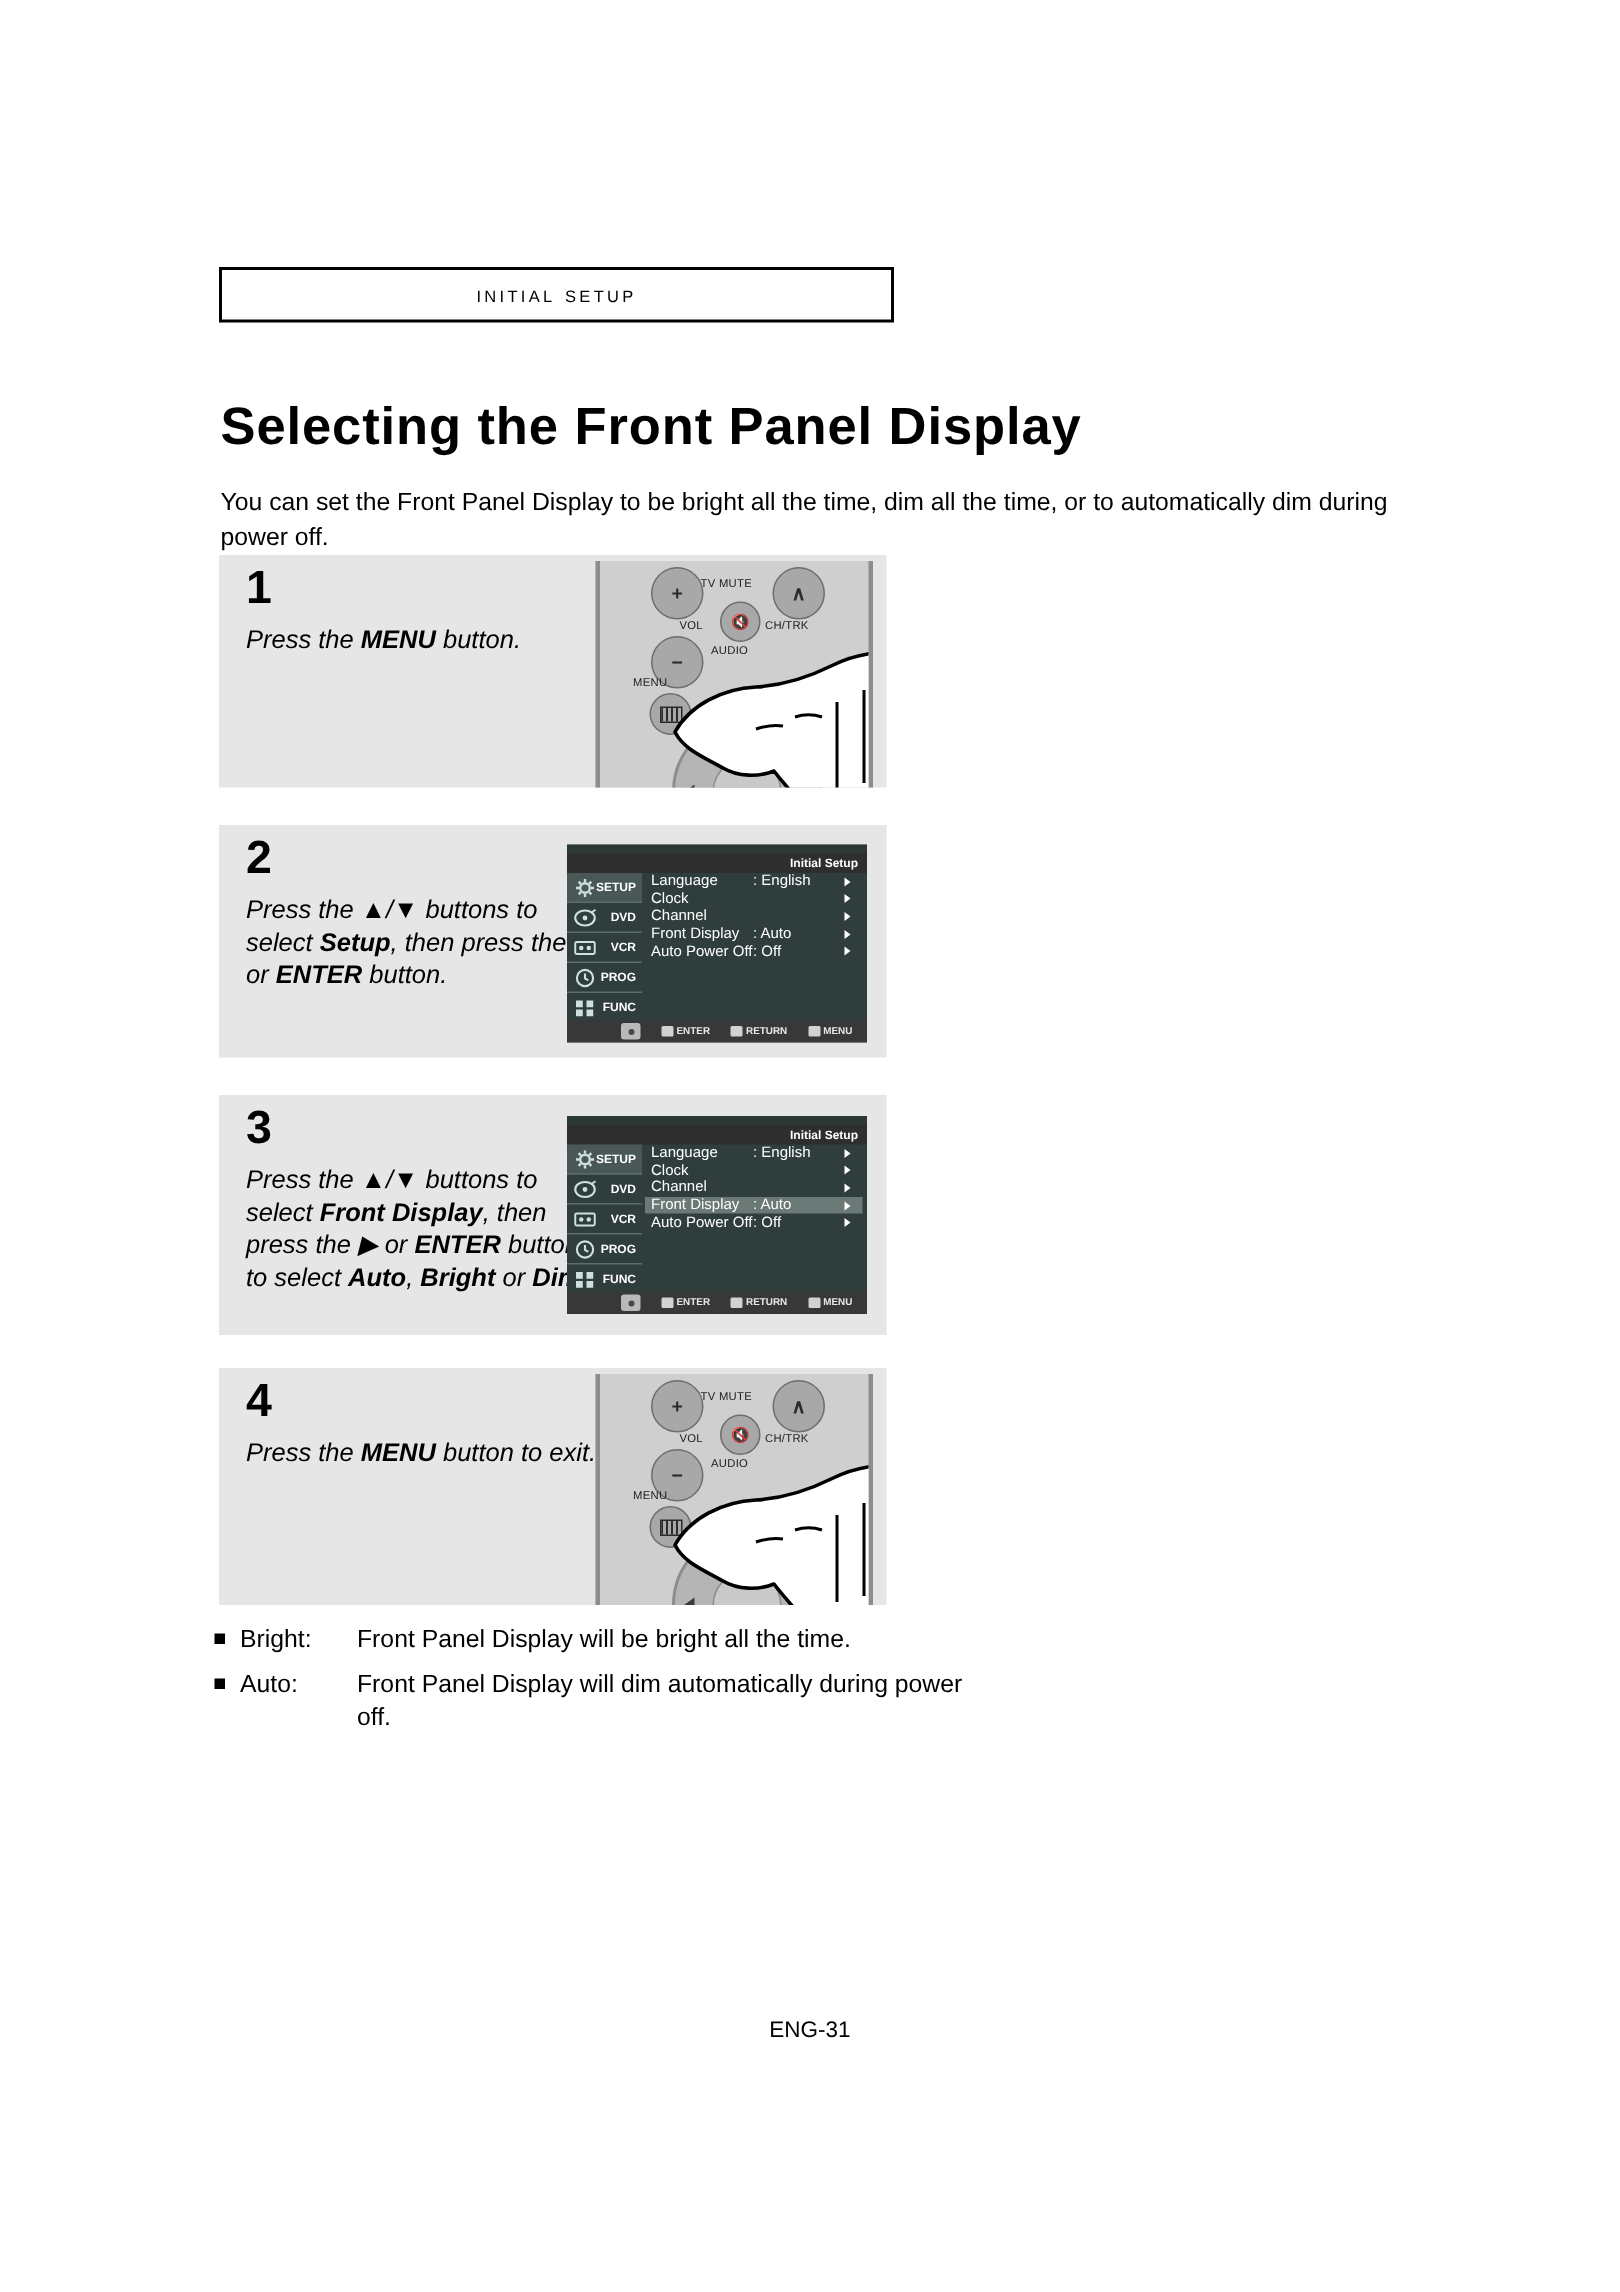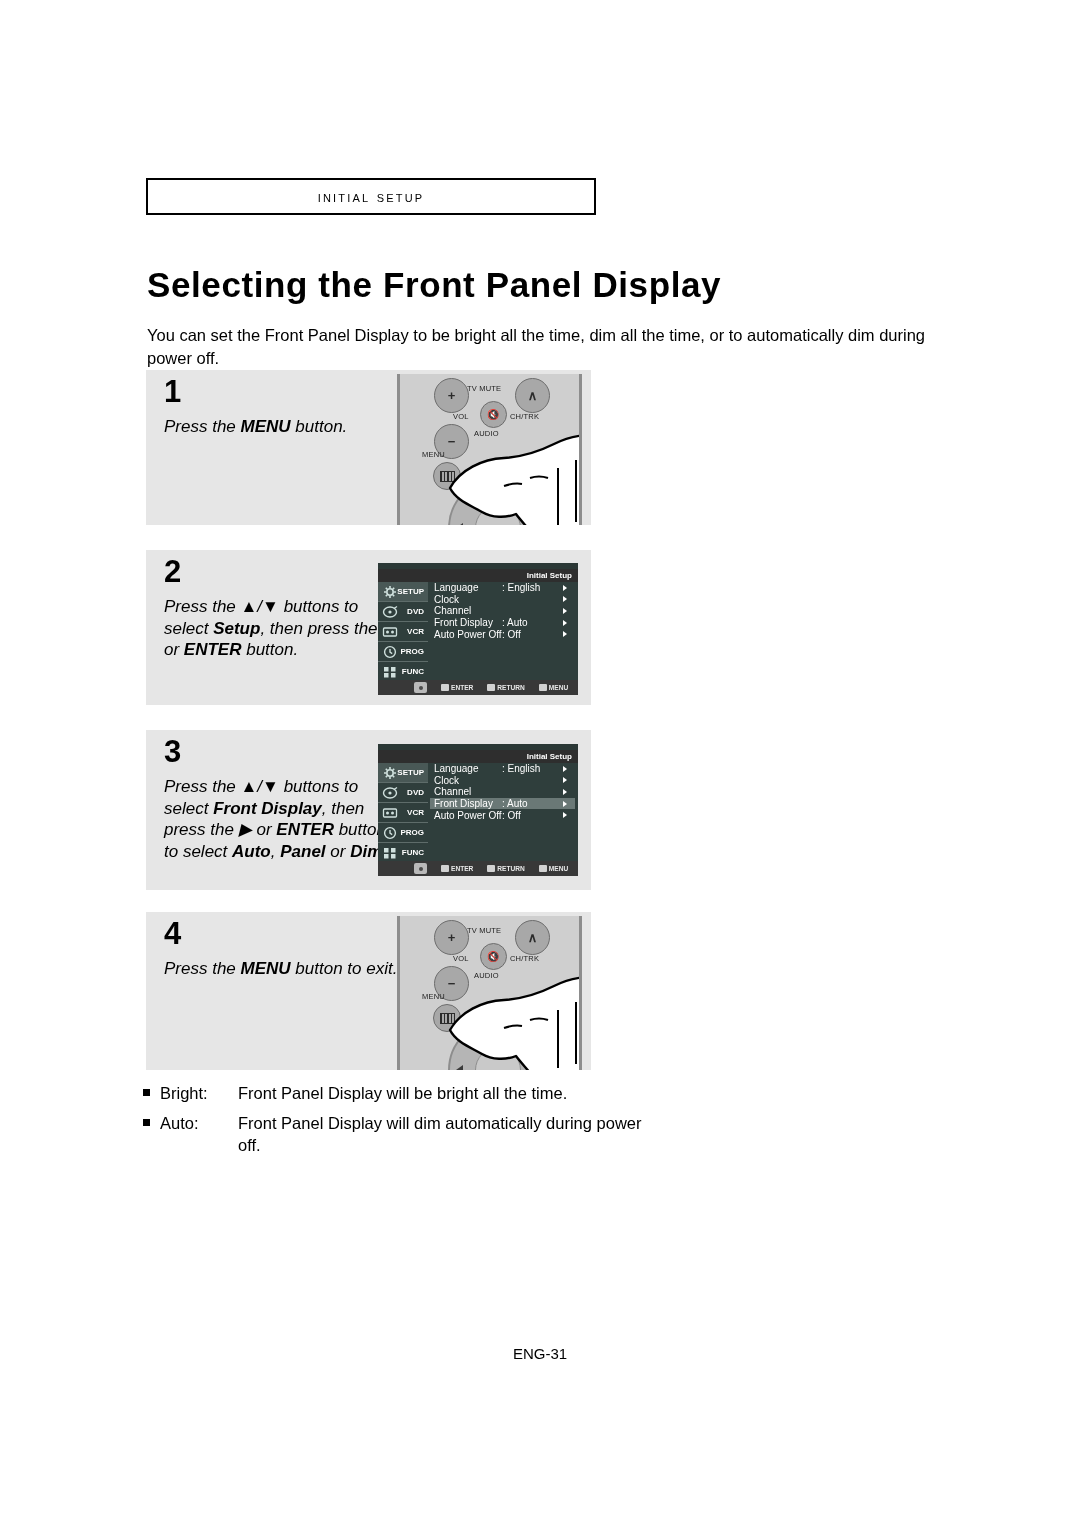--- a/index.html
+++ b/index.html
@@ -485,21 +485,21 @@
       </span>
       <span class="bitem">
         <span class="bicon"></span>
         <span>MENU</span>
       </span>
     </div>
 </div>
 
 <div class="step" id="step3">
   <div class="num">3</div>
-  <div class="body">Press the ▲/▼ buttons to select <b>Front Display</b>, then press the ▶ or <b>ENTER</b> button to select <b>Auto</b>, <b>Panel</b> or <b>Dim</b>.</div>
+  <div class="body">Press the ▲/▼ buttons to select <b>Front Display</b>, then press the ▶ or <b>ENTER</b> button to select <b>Auto</b>, <b>Bright</b> or <b>Dim</b>.</div>
 </div>
 <div class="osd" id="osd3">
   <div class="osd-topstrip"></div>
   <div class="osd-title">Initial Setup</div>
   <div class="osd-side">
       <div class="osd-side-item active">
         <span class="sicon"><svg viewBox="0 0 16 14">
             <circle cx="8" cy="7" r="3.2" fill="none" stroke="#cfe0dd" stroke-width="1.6"></circle>
             <g stroke="#cfe0dd" stroke-width="1.6">
               <path d="M8 1v2M8 11v2M2 7h2M12 7h2M3.8 2.8l1.4 1.4M10.8 9.8l1.4 1.4M12.2 2.8l-1.4 1.4M5.2 9.8l-1.4 1.4"></path>

